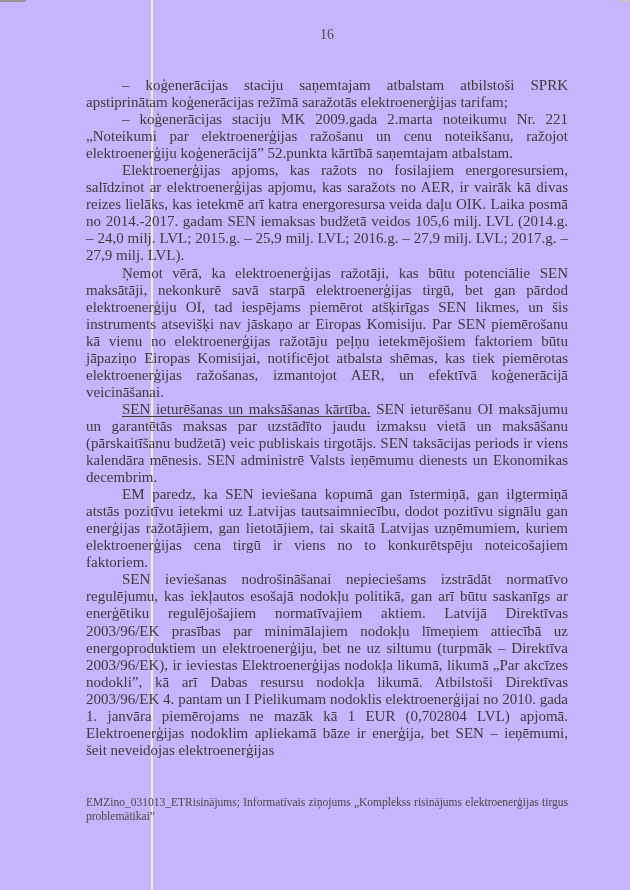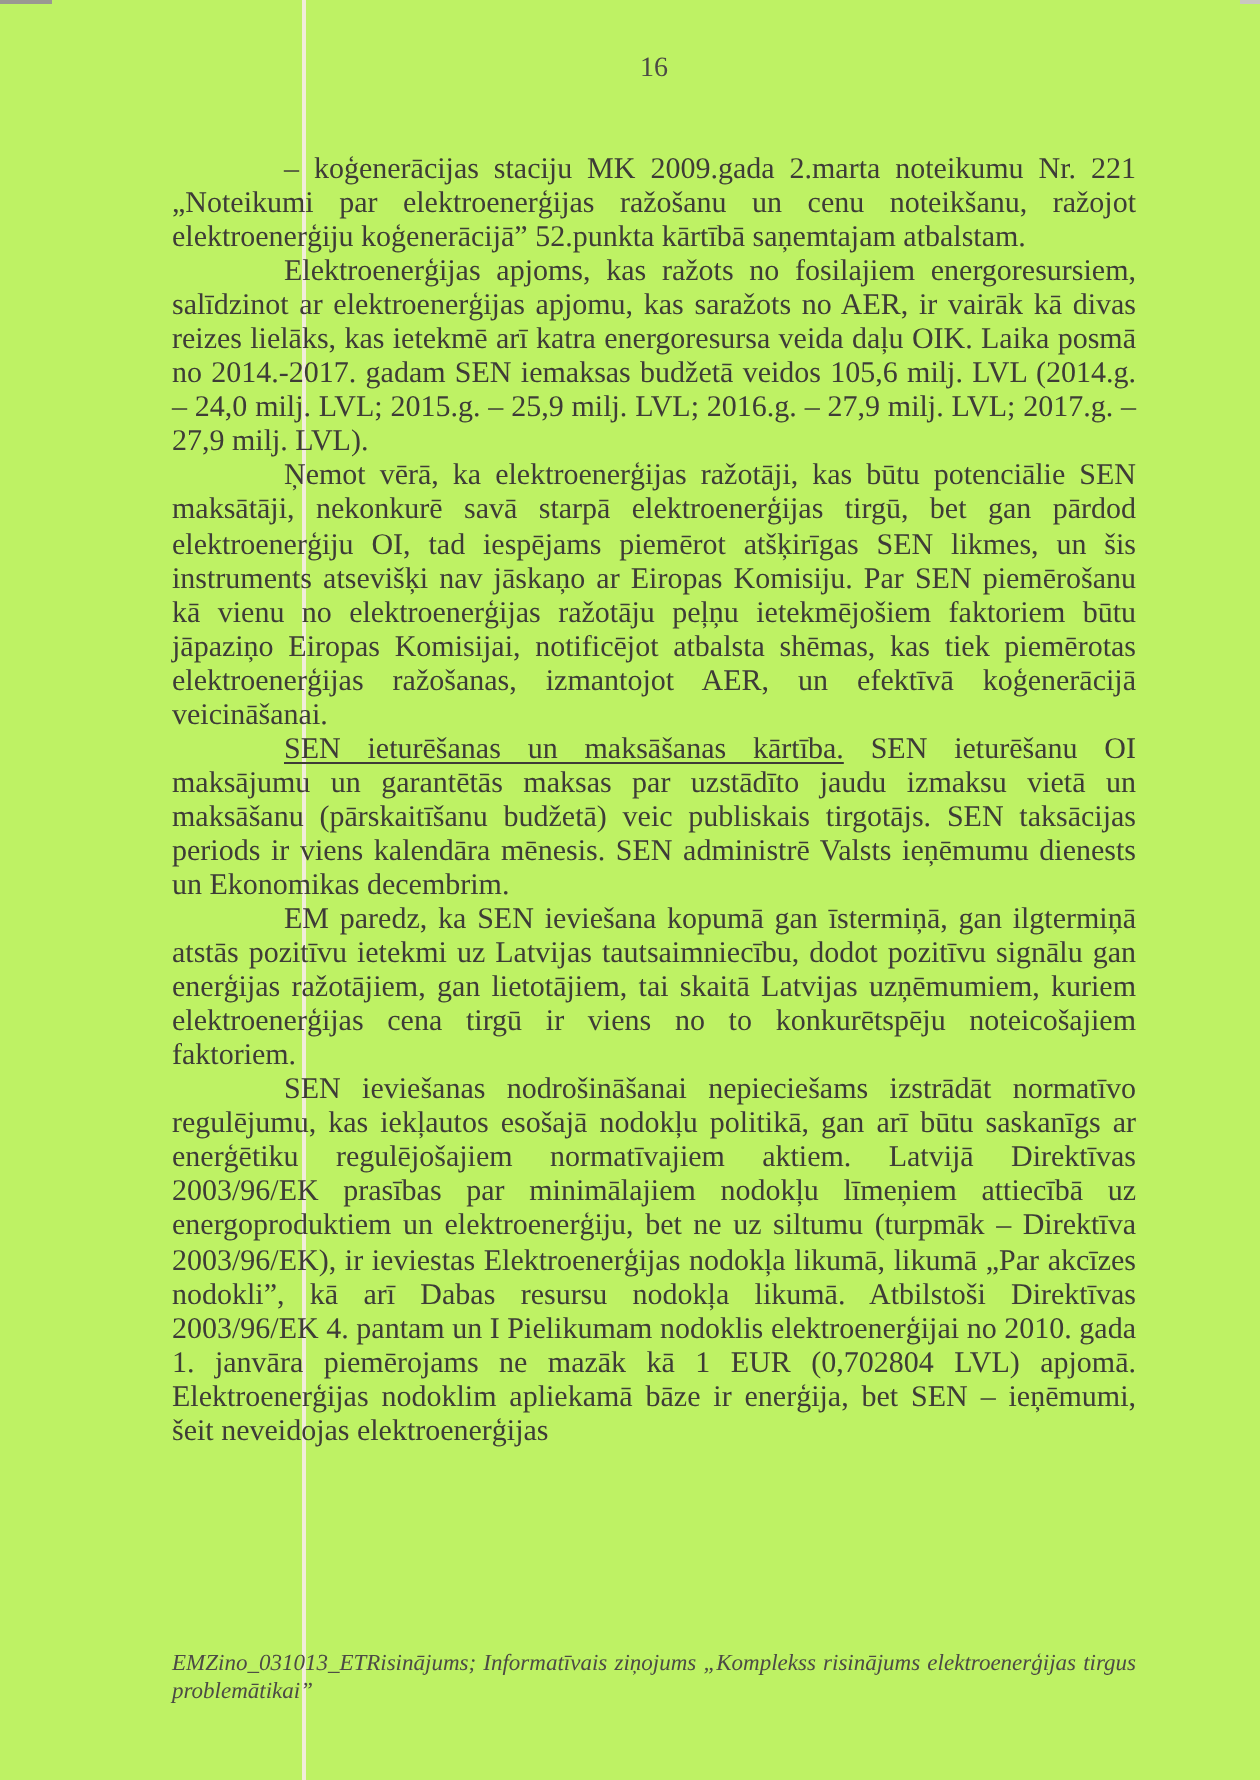--- a/index.html
+++ b/index.html
@@ -1,20 +1,20 @@
 <!DOCTYPE html>
 <html><head>
 <meta charset="utf-8">
 <style>
   html, body { margin: 0; padding: 0; background: #ffffff; }
   .page {
     position: relative;
     width: 630px;
     height: 890px;
-    background: #bef264;
+    background: #c4b5fd;
     overflow: hidden;
     font-family: "Liberation Serif", "DejaVu Serif", serif;
     color: #3e3c37;
   }
   .fold-line {
     position: absolute;
     left: 151px; top: 0;
     width: 2px; height: 890px;
     background: #f1edda;
     z-index: 1;
@@ -48,44 +48,44 @@
     line-height: 17.05px;
     text-align: justify;
     z-index: 2;
   }
   .doc-body p {
     margin: 0;
     padding: 0;
     text-indent: 36px;
   }
   .doc-body p.no-indent { text-indent: 0; }
-  .lead-underline { text-decoration: underline; text-underline-offset: 2px; margin-left: 20px; }
+  .lead-underline { text-decoration: underline; text-underline-offset: 2px; }
   .footnote {
     position: absolute;
-    top: 826px; left: 86px; width: 482px;
+    top: 796px; left: 86px; width: 482px;
     font-size: 11.5px;
     line-height: 13.5px;
     text-align: justify;
     color: #4c4a45;
     z-index: 2;
-    font-style: italic;
   }
 </style>
 </head>
 <body>
 
 <div class="page">
 
   <div class="fold-line"></div>
   <div class="edge-artifact-left"></div>
   <div class="edge-artifact-right"></div>
 
   <div class="page-number">16</div>
 
   <div class="doc-body">
+    <p><span class="lead-underline"></span><span>– koģenerācijas staciju saņemtajam atbalstam atbilstoši SPRK apstiprinātam koģenerācijas režīmā saražotās elektroenerģijas tarifam;</span></p>
     <p><span class="lead-underline"></span><span>– koģenerācijas staciju MK 2009.gada 2.marta noteikumu Nr. 221 „Noteikumi par elektroenerģijas ražošanu un cenu noteikšanu, ražojot elektroenerģiju koģenerācijā” 52.punkta kārtībā saņemtajam atbalstam.</span></p>
     <p><span class="lead-underline"></span><span>Elektroenerģijas apjoms, kas ražots no fosilajiem energoresursiem, salīdzinot ar elektroenerģijas apjomu, kas saražots no AER, ir vairāk kā divas reizes lielāks, kas ietekmē arī katra energoresursa veida daļu OIK. Laika posmā no 2014.-2017. gadam SEN iemaksas budžetā veidos 105,6 milj. LVL (2014.g. – 24,0 milj. LVL; 2015.g. – 25,9 milj. LVL; 2016.g. – 27,9 milj. LVL; 2017.g. – 27,9 milj. LVL).</span></p>
     <p><span class="lead-underline"></span><span>Ņemot vērā, ka elektroenerģijas ražotāji, kas būtu potenciālie SEN maksātāji, nekonkurē savā starpā elektroenerģijas tirgū, bet gan pārdod elektroenerģiju OI, tad iespējams piemērot atšķirīgas SEN likmes, un šis instruments atsevišķi nav jāskaņo ar Eiropas Komisiju. Par SEN piemērošanu kā vienu no elektroenerģijas ražotāju peļņu ietekmējošiem faktoriem būtu jāpaziņo Eiropas Komisijai, notificējot atbalsta shēmas, kas tiek piemērotas elektroenerģijas ražošanas, izmantojot AER, un efektīvā koģenerācijā veicināšanai.</span></p>
     <p><span class="lead-underline">SEN ieturēšanas un maksāšanas kārtība.</span><span> SEN ieturēšanu OI maksājumu un garantētās maksas par uzstādīto jaudu izmaksu vietā un maksāšanu (pārskaitīšanu budžetā) veic publiskais tirgotājs. SEN taksācijas periods ir viens kalendāra mēnesis. SEN administrē Valsts ieņēmumu dienests un Ekonomikas decembrim.</span></p>
     <p><span class="lead-underline"></span><span>EM paredz, ka SEN ieviešana kopumā gan īstermiņā, gan ilgtermiņā atstās pozitīvu ietekmi uz Latvijas tautsaimniecību, dodot pozitīvu signālu gan enerģijas ražotājiem, gan lietotājiem, tai skaitā Latvijas uzņēmumiem, kuriem elektroenerģijas cena tirgū ir viens no to konkurētspēju noteicošajiem faktoriem.</span></p>
     <p><span class="lead-underline"></span><span>SEN ieviešanas nodrošināšanai nepieciešams izstrādāt normatīvo regulējumu, kas iekļautos esošajā nodokļu politikā, gan arī būtu saskanīgs ar enerģētiku regulējošajiem normatīvajiem aktiem. Latvijā Direktīvas 2003/96/EK prasības par minimālajiem nodokļu līmeņiem attiecībā uz energoproduktiem un elektroenerģiju, bet ne uz siltumu (turpmāk – Direktīva 2003/96/EK), ir ieviestas Elektroenerģijas nodokļa likumā, likumā „Par akcīzes nodokli”, kā arī Dabas resursu nodokļa likumā. Atbilstoši Direktīvas 2003/96/EK 4. pantam un I Pielikumam nodoklis elektroenerģijai no 2010. gada 1. janvāra piemērojams ne mazāk kā 1 EUR (0,702804 LVL) apjomā. Elektroenerģijas nodoklim apliekamā bāze ir enerģija, bet SEN – ieņēmumi, šeit neveidojas elektroenerģijas</span></p>
   </div>
 
   <div class="footnote"><span>EMZino_031013_ETRisinājums; Informatīvais ziņojums „Komplekss risinājums elektroenerģijas tirgus problemātikai”</span></div>
 

